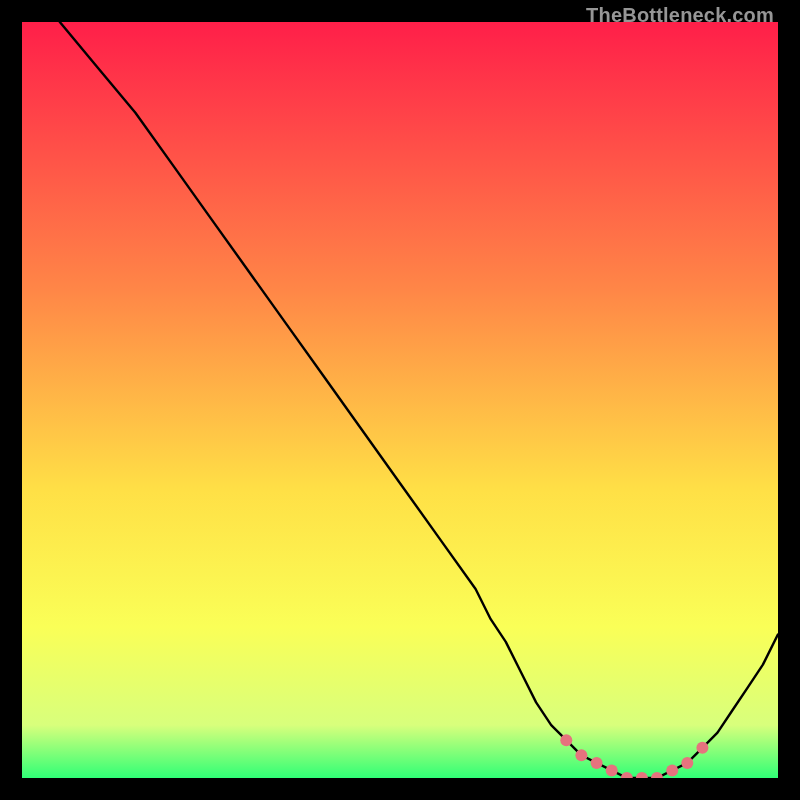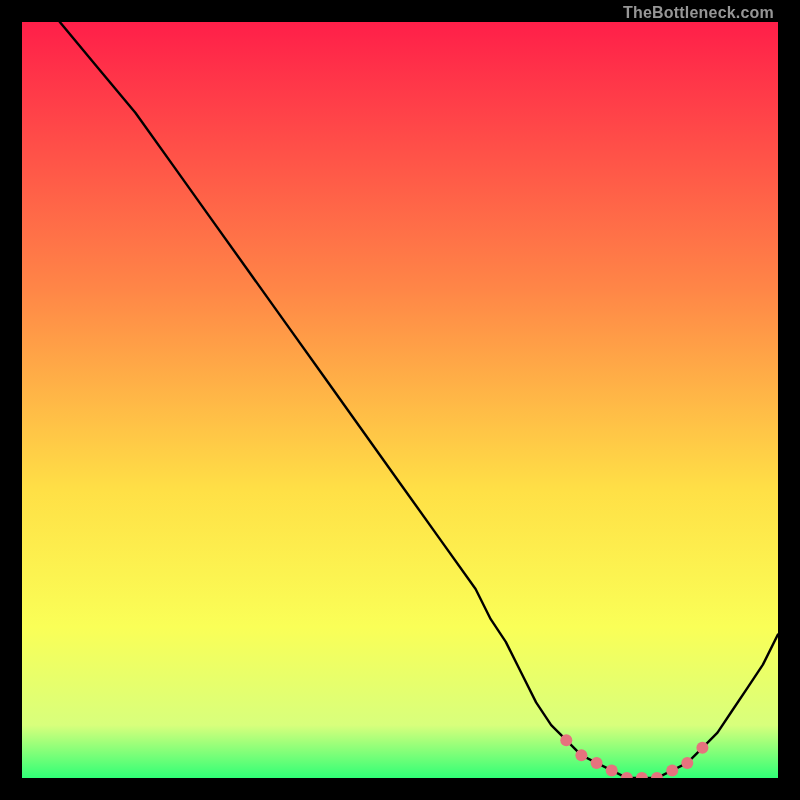--- a/index.html
+++ b/index.html
@@ -23,21 +23,21 @@
     left: 0;
     top: 0;
     width: 756px;
     height: 756px;
   }
   .watermark {
     position: absolute;
     top: 4px;
     right: 26px;
     font-family: Arial, Helvetica, sans-serif;
-    font-size: 16px;
+    font-size: 20px;
     font-weight: 600;
     color: #969696;
     letter-spacing: 0.2px;
   }
   svg {
     position: absolute;
     left: 0;
     top: 0;
   }
 </style>

